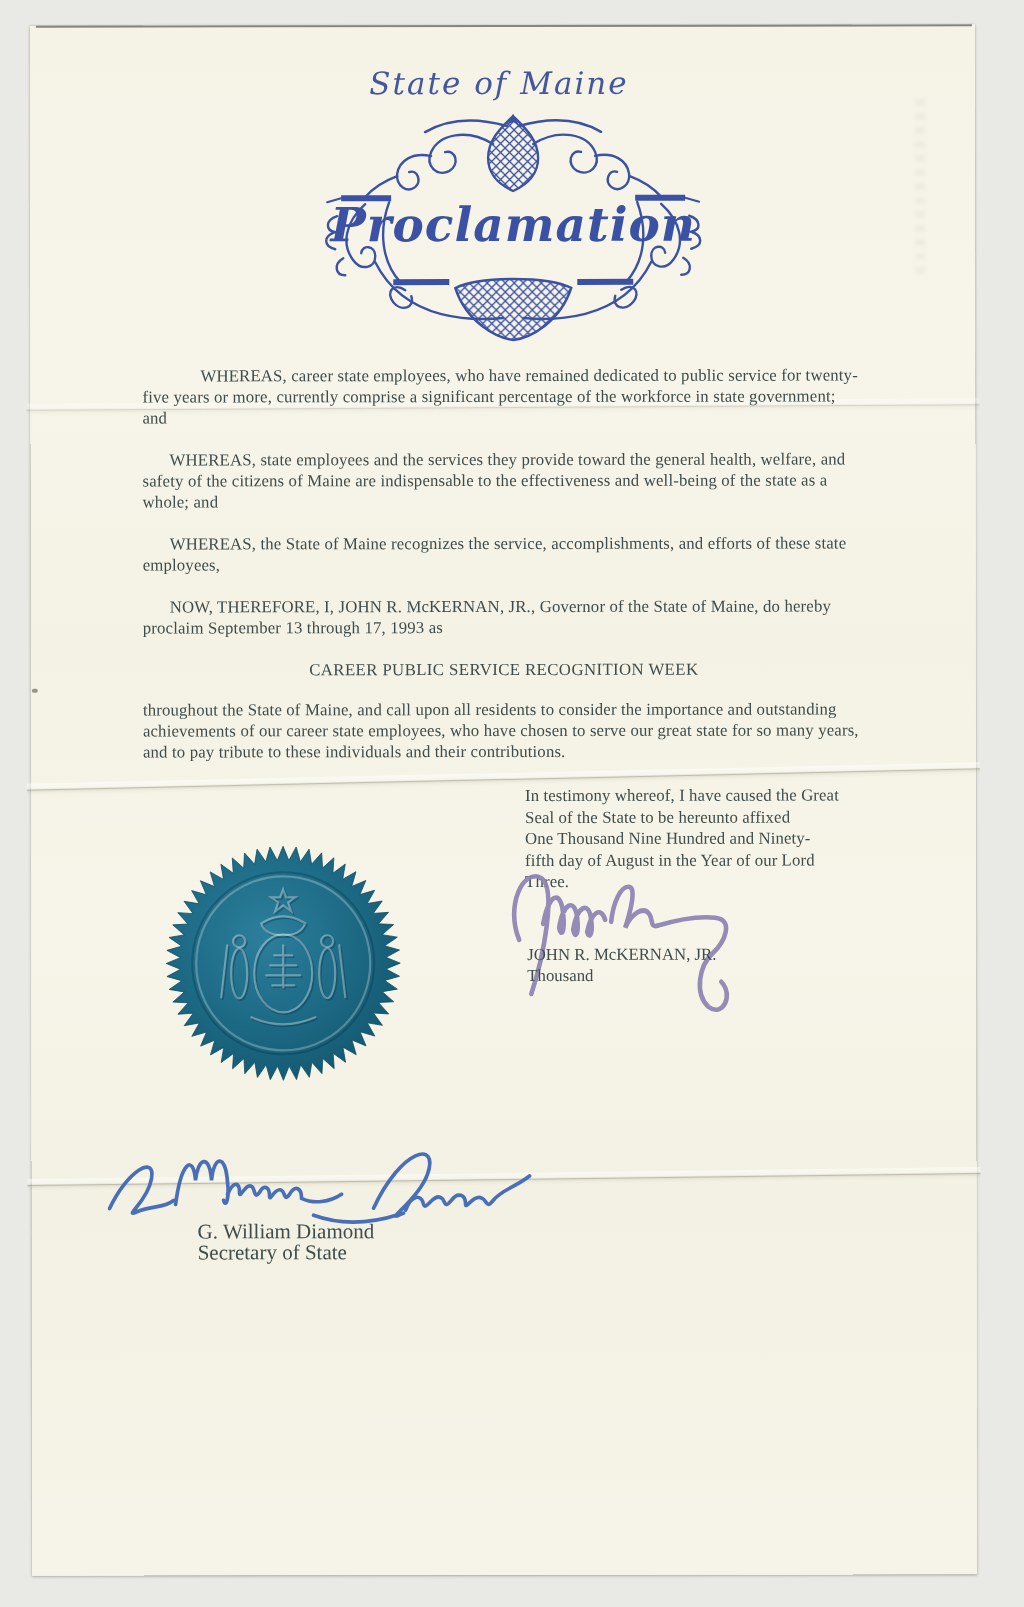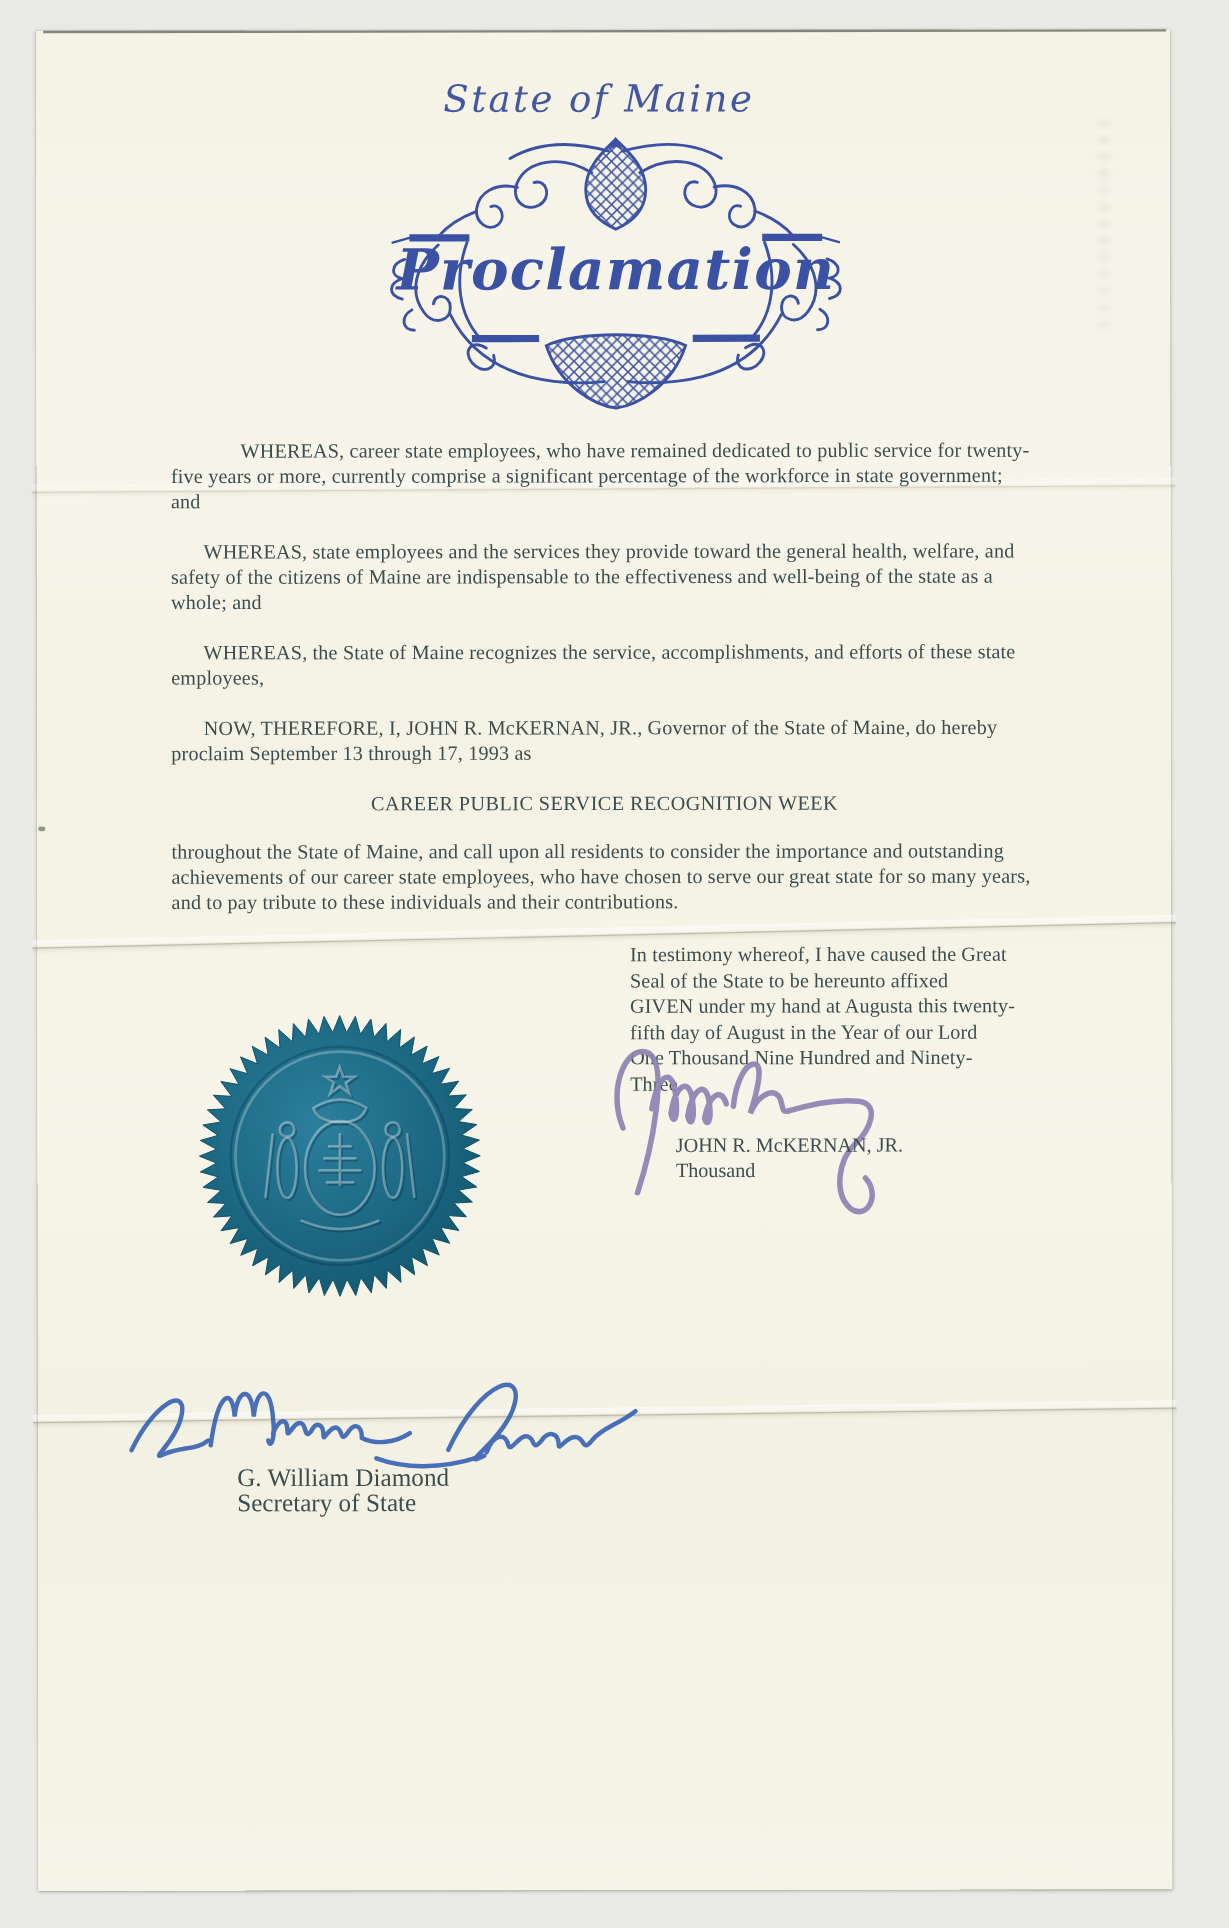--- a/index.html
+++ b/index.html
@@ -45,21 +45,21 @@
     margin:17px 0 19px 0 !important;text-align:center;letter-spacing:.4px;
   }
   .testimony{
     position:absolute;left:494px;top:760px;width:360px;
     font-size:16.8px;line-height:21.5px;color:var(--body-text,#3e4d4c);
     white-space:nowrap;letter-spacing:.1px;
   }
   .gov-sig{position:absolute;left:470px;top:833px;overflow:visible;}
   .gov-name{
     position:absolute;left:496px;top:919px;
-    font-size:16.8px;line-height:21px;color:var(--body-text,#3e4d4c);margin-left:36px;
+    font-size:16.8px;line-height:21px;color:var(--body-text,#3e4d4c);
   }
   .seal{position:absolute;left:134px;top:820px;}
   .sec-sig{position:absolute;left:62px;top:1105px;overflow:visible;}
   .sec-name{
     position:absolute;left:166px;top:1196px;
     font-size:21px;line-height:21px;color:var(--body-text,#3e4d4c);
   }
   .bleed-marks{
     position:absolute;left:885px;top:75px;width:10px;height:180px;
     background:repeating-linear-gradient(to bottom, rgba(110,110,105,.5) 0 6px, transparent 6px 14px);
@@ -118,23 +118,22 @@
     <p class="indent-sm">WHEREAS, state employees and the services they provide toward the general health, welfare, and safety of the citizens of Maine are indispensable to the effectiveness and well-being of the state as a whole; and</p>
     <p class="indent-sm">WHEREAS, the State of Maine recognizes the service, accomplishments, and efforts of these state employees,</p>
     <p class="indent-sm">NOW, THEREFORE, I, JOHN R. McKERNAN, JR., Governor of the State of Maine, do hereby proclaim September 13 through 17, 1993 as</p>
     <p class="week-title">CAREER PUBLIC SERVICE RECOGNITION WEEK</p>
     <p>throughout the State of Maine, and call upon all residents to consider the importance and outstanding achievements of our career state employees, who have chosen to serve our great state for so many years, and to pay tribute to these individuals and their contributions.</p>
   </div>
 
   <div class="testimony">
     <div>In testimony whereof, I have caused the Great</div>
     <div>Seal of the State to be hereunto affixed</div>
-    <div>GIVEN under my hand at Augusta this twenty-</div>
+    <div>One Thousand Nine Hundred and Ninety-</div>
     <div>fifth day of August in the Year of our Lord</div>
-    <div>One Thousand Nine Hundred and Ninety-</div>
     <div>Three.</div>
   </div>
 
   <svg class="gov-sig" width="290" height="170" viewBox="0 0 290 170">
     <g fill="none" stroke="var(--governor-ink)" stroke-width="4.6" stroke-linecap="round" opacity=".92">
       <path d="M18,82 C4,48 22,10 40,20 C56,30 42,100 30,136"></path>
       <path d="M42,66 C48,34 60,32 62,56 C64,74 60,80 58,70 C62,44 74,40 76,60 C78,76 74,82 72,72 C76,48 88,42 90,62 C92,76 88,82 86,74 C90,54 100,48 104,62"></path>
       <path d="M110,64 C112,44 120,28 128,29 C136,30 128,58 124,70 C130,56 142,48 148,56 C152,62 149,70 156,68"></path>
       <path d="M156,68 C176,62 196,58 214,60 C233,62 224,84 211,96 C198,108 193,136 207,149 C221,160 233,138 220,124"></path>
     </g>

